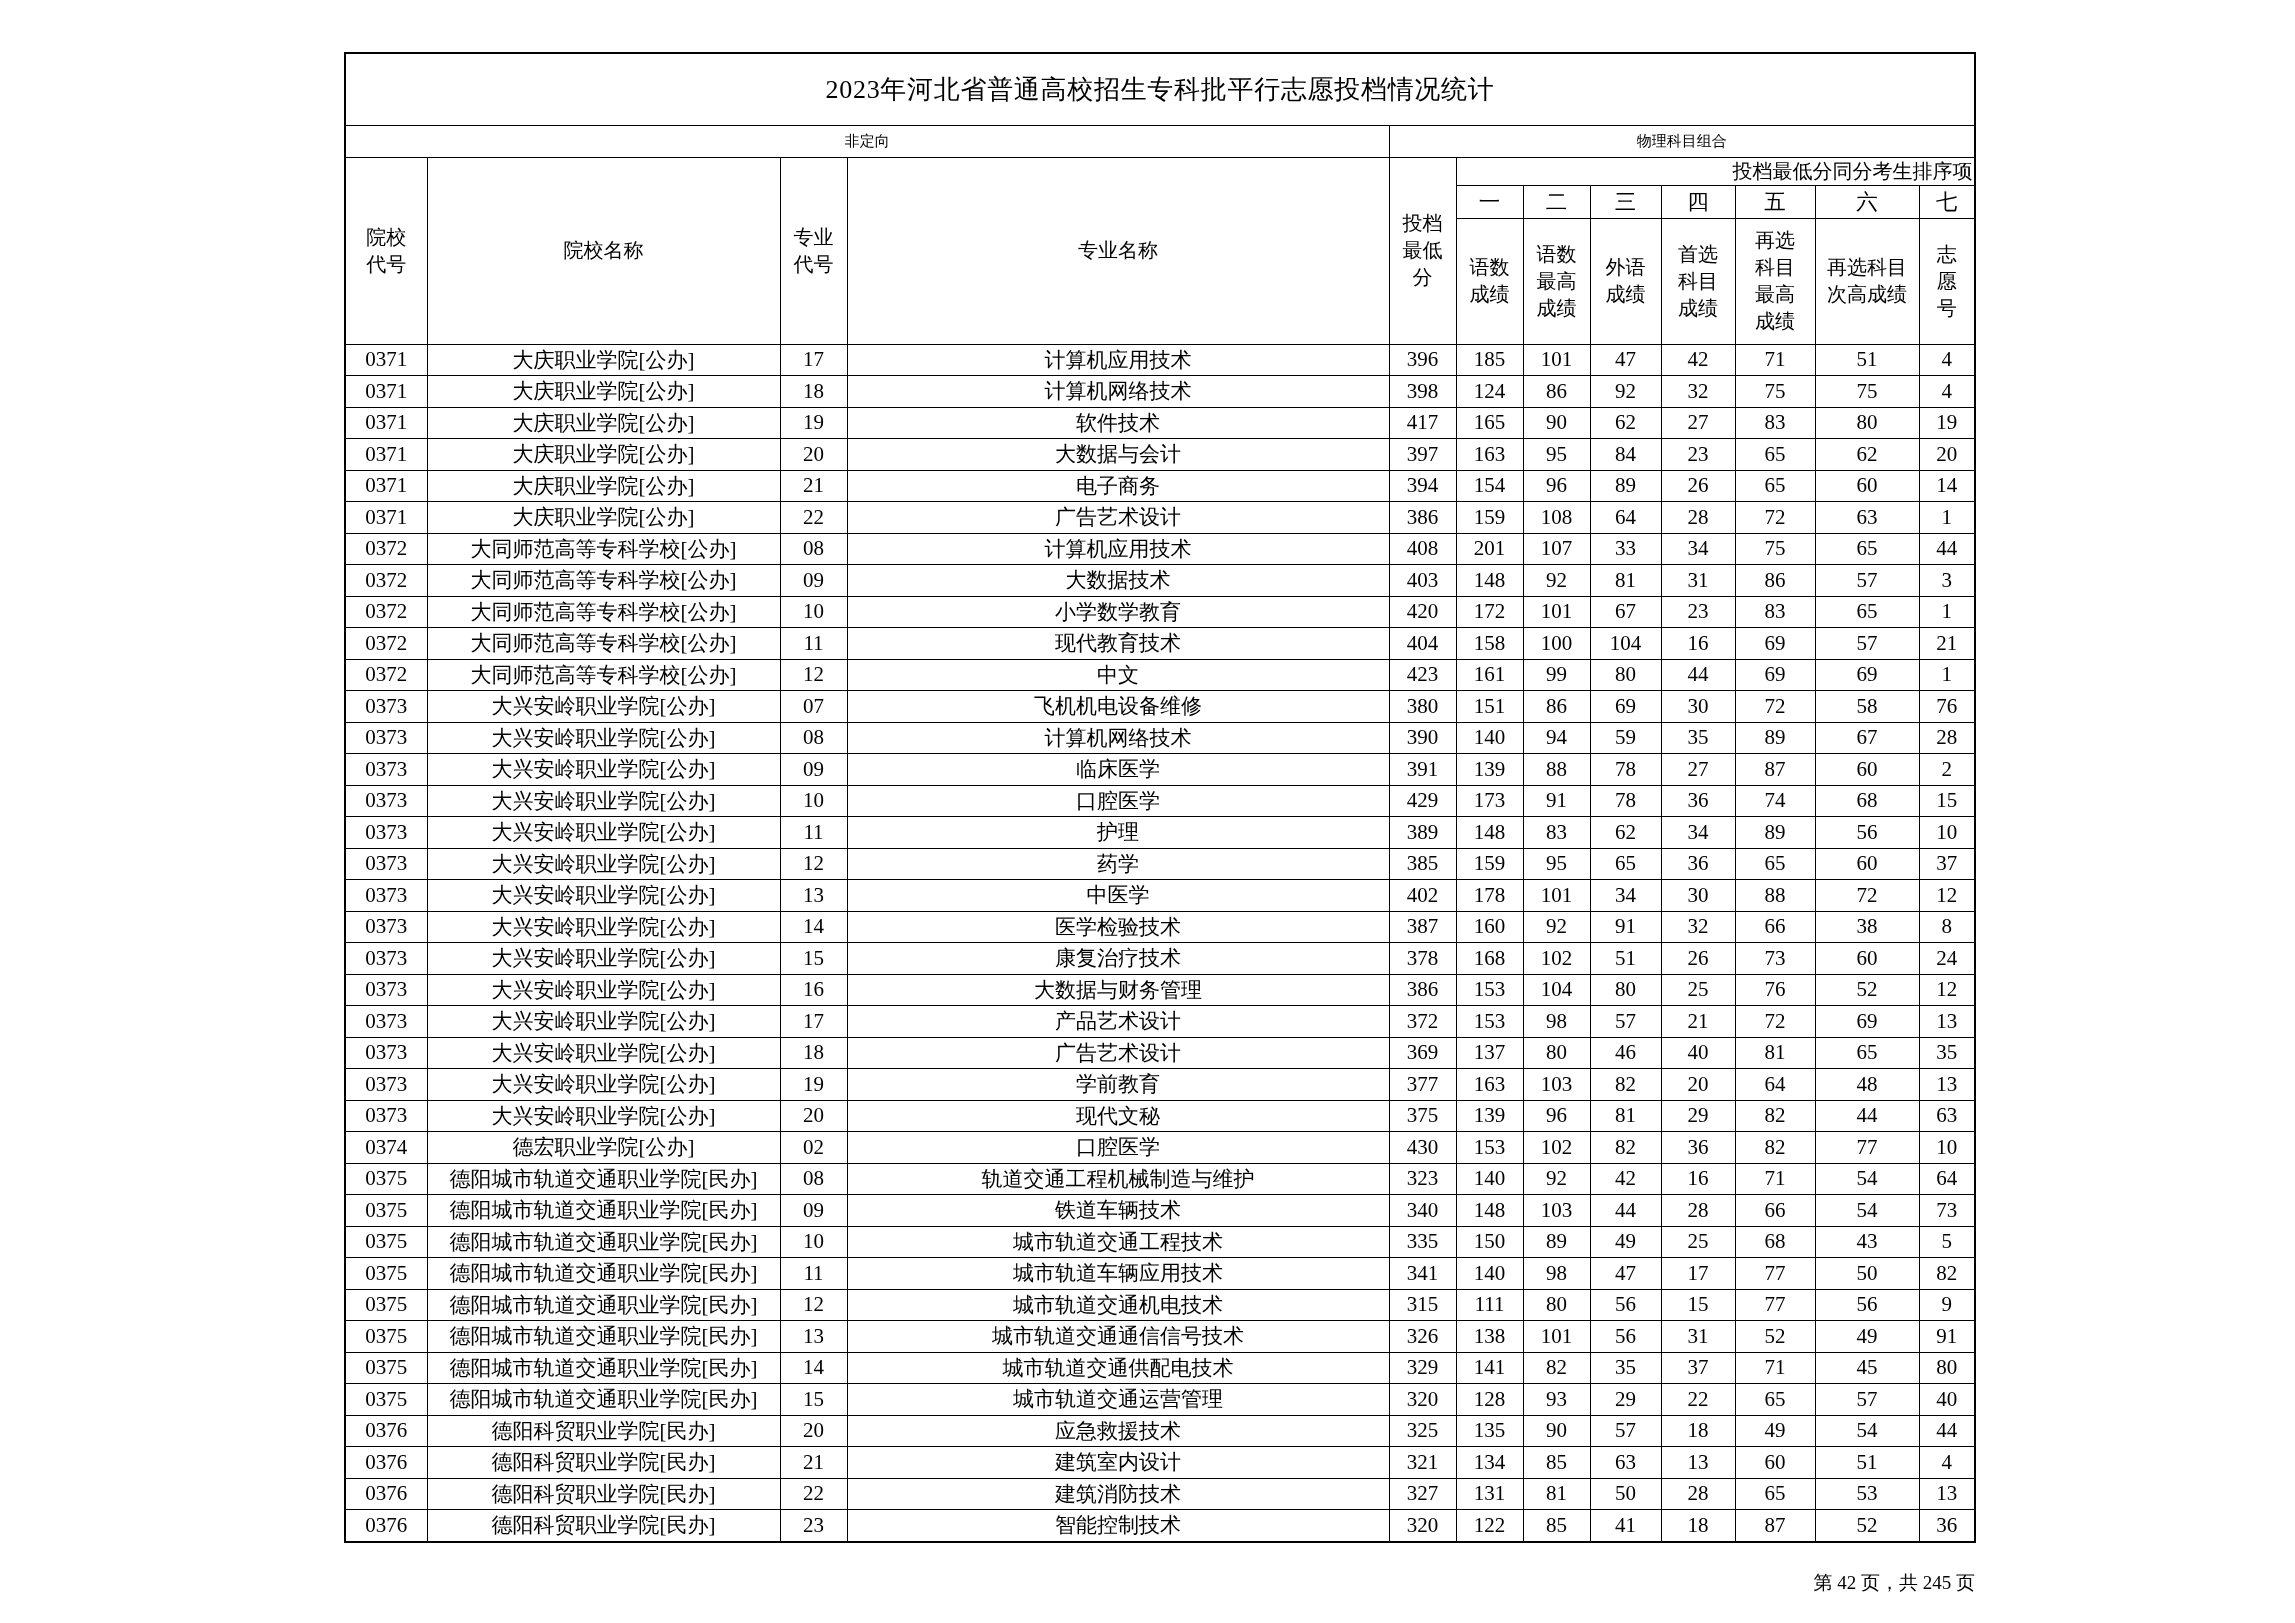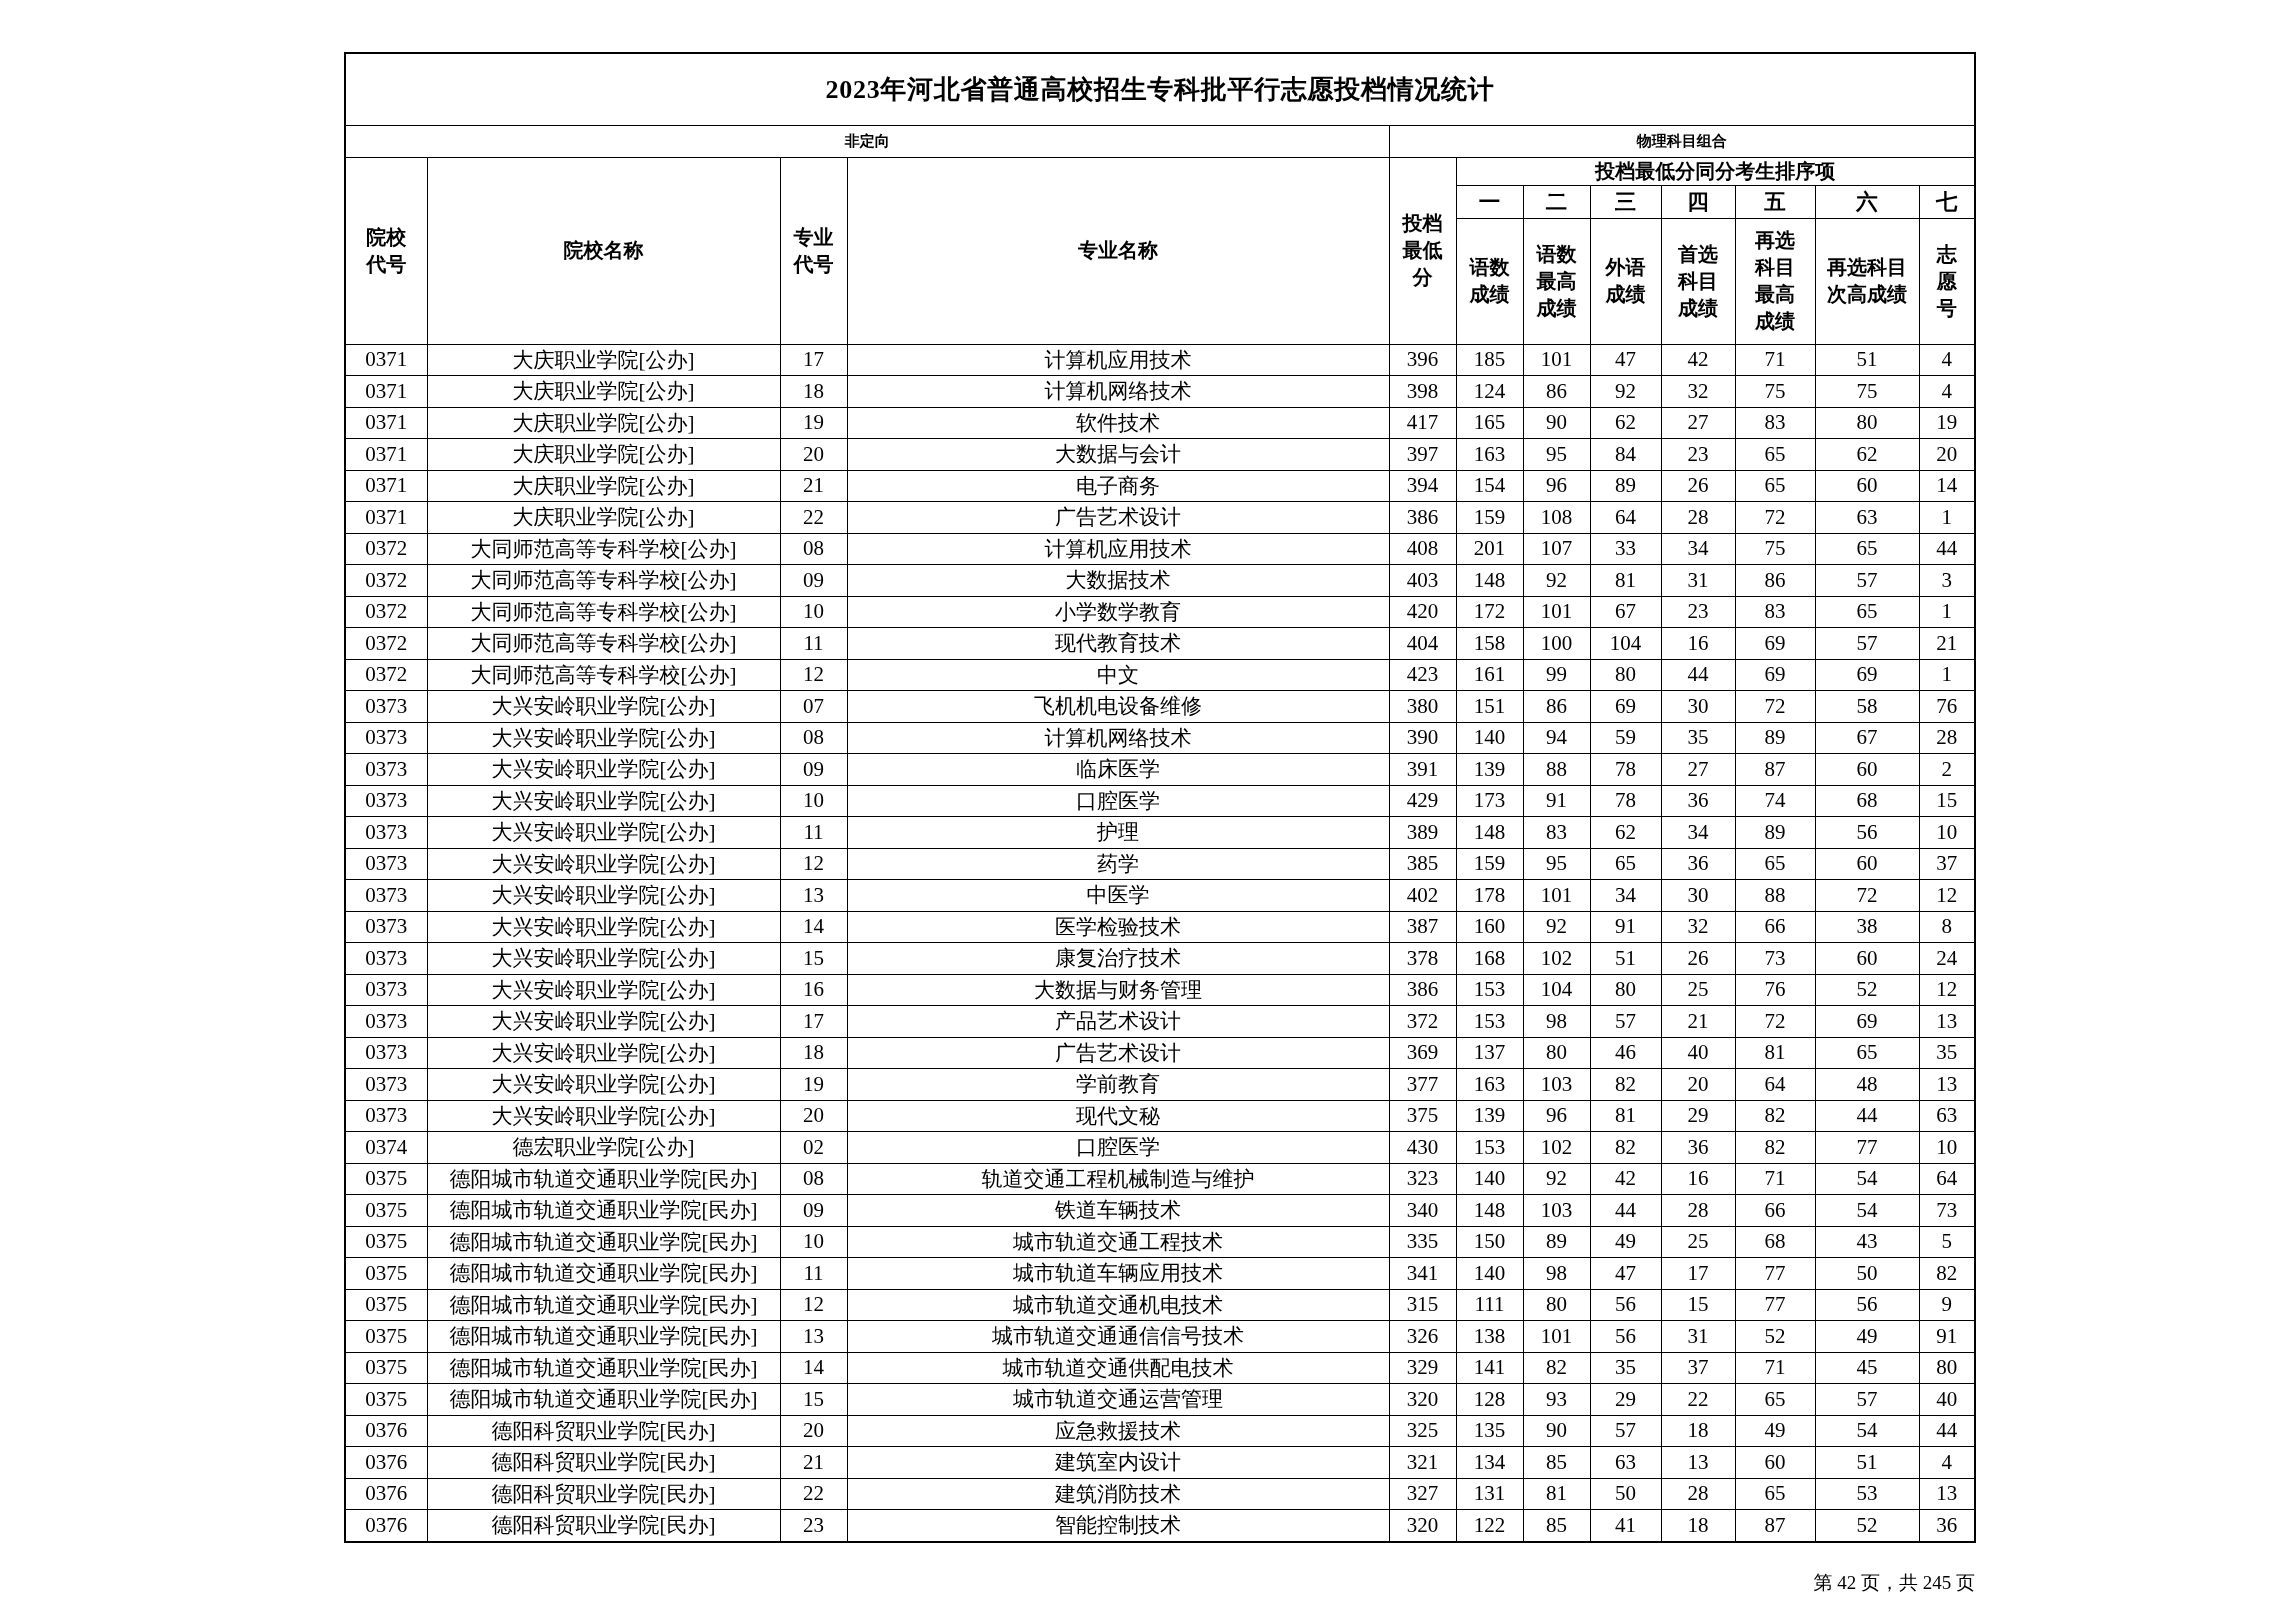--- a/index.html
+++ b/index.html
@@ -25,35 +25,35 @@
     table-layout: fixed;
     border: 2.1px solid #000;
   }
   th, td {
     border: 1.4px solid #000;
     text-align: center;
     vertical-align: middle;
     padding: 0 1.4px;
     overflow: hidden;
   }
-  th { font-weight: bold; margin-top: 11px; }
+  th { font-weight: normal; margin-top: 11px; }
   .pre { white-space: pre-line; line-height: 1.35; }
   tr.title-row th {
     height: 71px;
     font-size: 26px;
     letter-spacing: 0.7px;
   }
   tr.section-row th {
     height: 30.5px;
     font-size: 15px;
   }
   tr.group-row th {
     font-size: 20px;
   }
-  th.tiebreak { height: 26px; }
+  th.tiebreak { height: 26px; text-align: right; }
   tr.ordinal-row th {
     height: 32px;
     font-size: 21.5px;
   }
   tr.subheader-row th {
     height: 125px;
     font-size: 20px;
   }
   tbody td {
     height: 30.5px;

